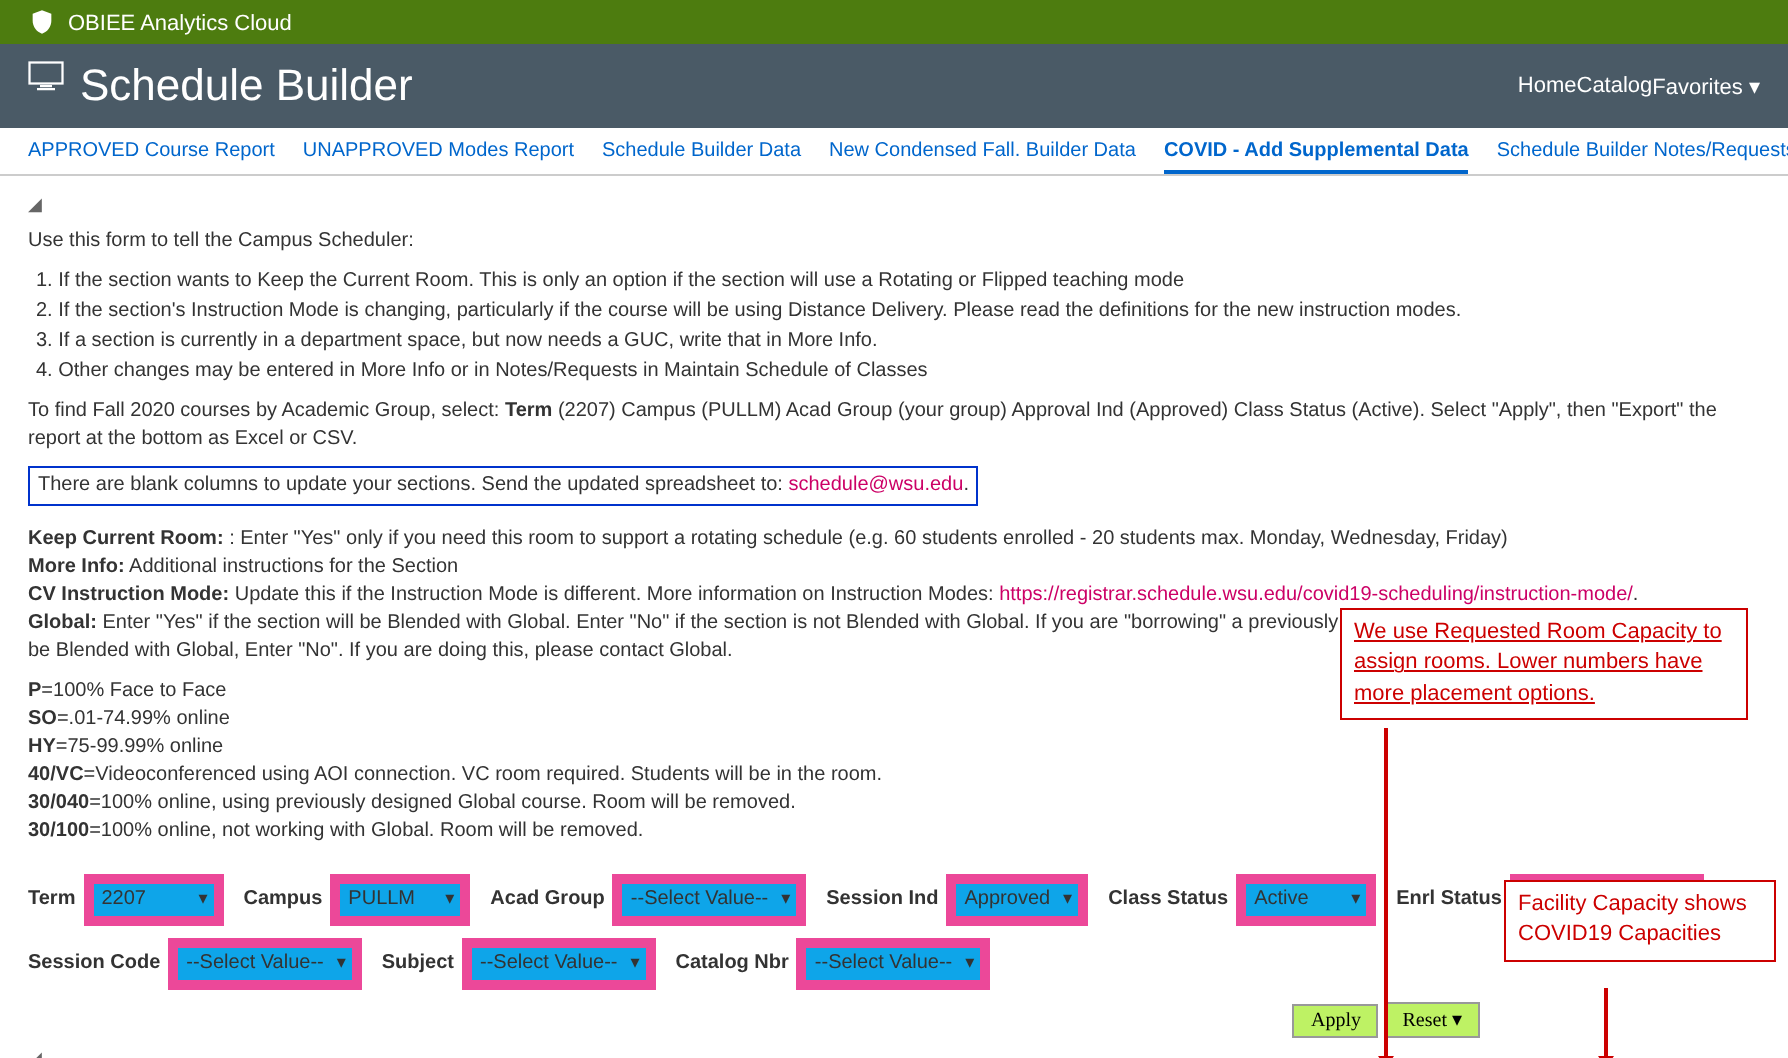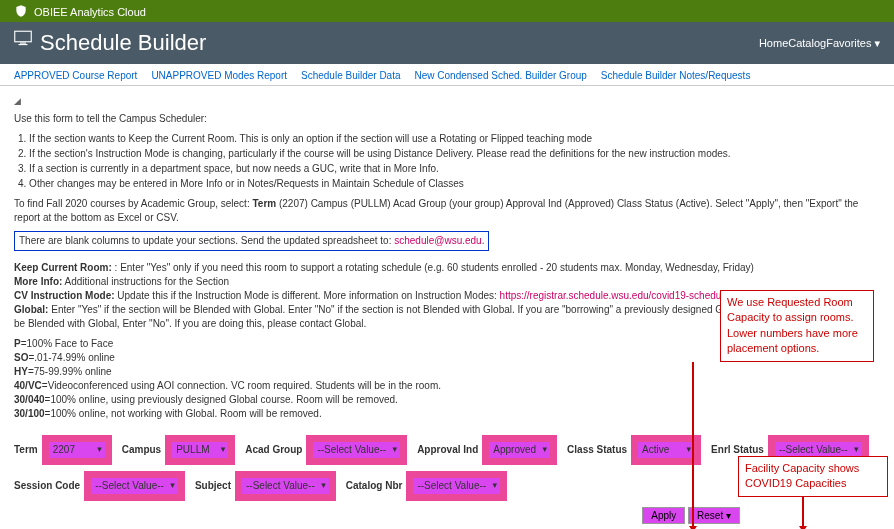--- a/index.html
+++ b/index.html
@@ -19,24 +19,24 @@
 .instr-list { margin: 6px 0 6px 4px; }
 .instr-list div { margin-bottom: 1px; }
 .highlight-box { border: 1px solid #0033cc; padding: 2px 4px; margin: 6px 0; display: inline-block; }
 a.link { color: #cc0066; text-decoration: none; }
 .defs { margin: 4px 0; }
 .defs b { font-weight: bold; }
 .codes { margin: 6px 0; }
 .filters { margin: 14px 0 6px; display: flex; flex-wrap: wrap; gap: 10px; align-items: center; }
 .filter { display: flex; align-items: center; gap: 4px; }
 .filter label { font-weight: bold; font-size: 10px; }
-.filter select, .filter .sel { border: 7px solid #ec4899; background: #d946ef; font-size: 10px; padding: 1px 14px 1px 4px; position: relative; min-width: 70px; display: inline-block; }
+.filter select, .filter .sel { border: 5px solid #ec4899; background: #0ea5e9; font-size: 10px; padding: 1px 14px 1px 4px; position: relative; min-width: 70px; display: inline-block; }
 .sel::after { content: '▾'; position: absolute; right: 3px; top: 1px; font-size: 9px; }
 .btns { text-align: right; padding-right: 140px; margin: 4px 0; }
-.btn { border: 1px solid #999; background: #d946ef; padding: 2px 8px; font-size: 10px; cursor: pointer; }
+.btn { border: 1px solid #999; background: #bef264; padding: 2px 8px; font-size: 10px; cursor: pointer; font-family: Liberation Serif, serif; }
 .section-title { color: #003399; font-weight: bold; text-decoration: underline; font-size: 12px; margin-top: 6px; }
 .anno { position: absolute; border: 1.5px solid #cc0000; color: #cc0000; font-size: 11px; padding: 4px 6px; background: #fff; z-index: 5; }
 .anno-arrow { position: absolute; width: 2px; background: #cc0000; z-index: 4; }
 .anno-arrow::after { content: ''; position: absolute; bottom: -6px; left: -3px; border-left: 4px solid transparent; border-right: 4px solid transparent; border-top: 6px solid #cc0000; }
 </style>
 </head>
 <body>
 
 <div class="header-red">
   <svg class="shield" viewBox="0 0 24 24">
@@ -58,21 +58,22 @@
     <span>Home</span>
     <span>Catalog</span>
     <span>Favorites ▾</span>
   </div>
 </div>
 
 <div class="tabs" id="tabs">
     <span class="tab">APPROVED Course Report</span>
     <span class="tab">UNAPPROVED Modes Report</span>
     <span class="tab">Schedule Builder Data</span>
-    <span class="tab">New Condensed Sched. Builder Group</span>
+    <span class="tab">New Condensed Fall. Builder Data</span>
+    <span class="tab active">COVID - Add Supplemental Data</span>
     <span class="tab">Schedule Builder Notes/Requests</span>
   </div>
 
 <div class="content">
   <span class="collapse-tri">◢</span>
   <div style="margin-top:4px">Use this form to tell the Campus Scheduler:</div>
   <div class="instr-list" id="instrs">
       <div>1. If the section wants to Keep the Current Room. This is only an option if the section will use a Rotating or Flipped teaching mode</div>
       <div>2. If the section's Instruction Mode is changing, particularly if the course will be using Distance Delivery. Please read the definitions for the new instruction modes.</div>
       <div>3. If a section is currently in a department space, but now needs a GUC, write that in More Info.</div>
@@ -96,45 +97,45 @@
 
   <div class="codes" id="codes">
       <div><b>P</b>=100% Face to Face</div>
       <div><b>SO</b>=.01-74.99% online</div>
       <div><b>HY</b>=75-99.99% online</div>
       <div><b>40/VC</b>=Videoconferenced using AOI connection. VC room required. Students will be in the room.</div>
       <div><b>30/040</b>=100% online, using previously designed Global course. Room will be removed.</div>
       <div><b>30/100</b>=100% online, not working with Global. Room will be removed.</div>
     </div>
 
-  <div class="anno" style="top:204px; right:20px; width:154px;">
+  <div class="anno" style="top:216px; right:20px; width:204px;text-decoration:underline;">
     <span>We use Requested Room Capacity to assign rooms. Lower numbers have more placement options.</span>
   </div>
   <div class="anno-arrow" style="top:276px; left:692px; height:164px;"></div>
 
-  <div class="anno" style="top:370px; right:6px; width:150px;">
+  <div class="anno" style="top:352px; right:6px; width:136px;">
     <span>Facility Capacity shows COVID19 Capacities</span>
   </div>
   <div class="anno-arrow" style="top:406px; left:802px; height:34px;"></div>
 
   <div class="filters">
     <div class="filter">
         <label>Term</label>
         <span class="sel">2207</span>
       </div>
     <div class="filter">
         <label>Campus</label>
         <span class="sel">PULLM</span>
       </div>
     <div class="filter">
         <label>Acad Group</label>
         <span class="sel">--Select Value--</span>
       </div>
     <div class="filter">
-        <label>Approval Ind</label>
+        <label>Session Ind</label>
         <span class="sel">Approved</span>
       </div>
     <div class="filter">
         <label>Class Status</label>
         <span class="sel">Active</span>
       </div>
     <div class="filter">
         <label>Enrl Status</label>
         <span class="sel">--Select Value--</span>
       </div>

